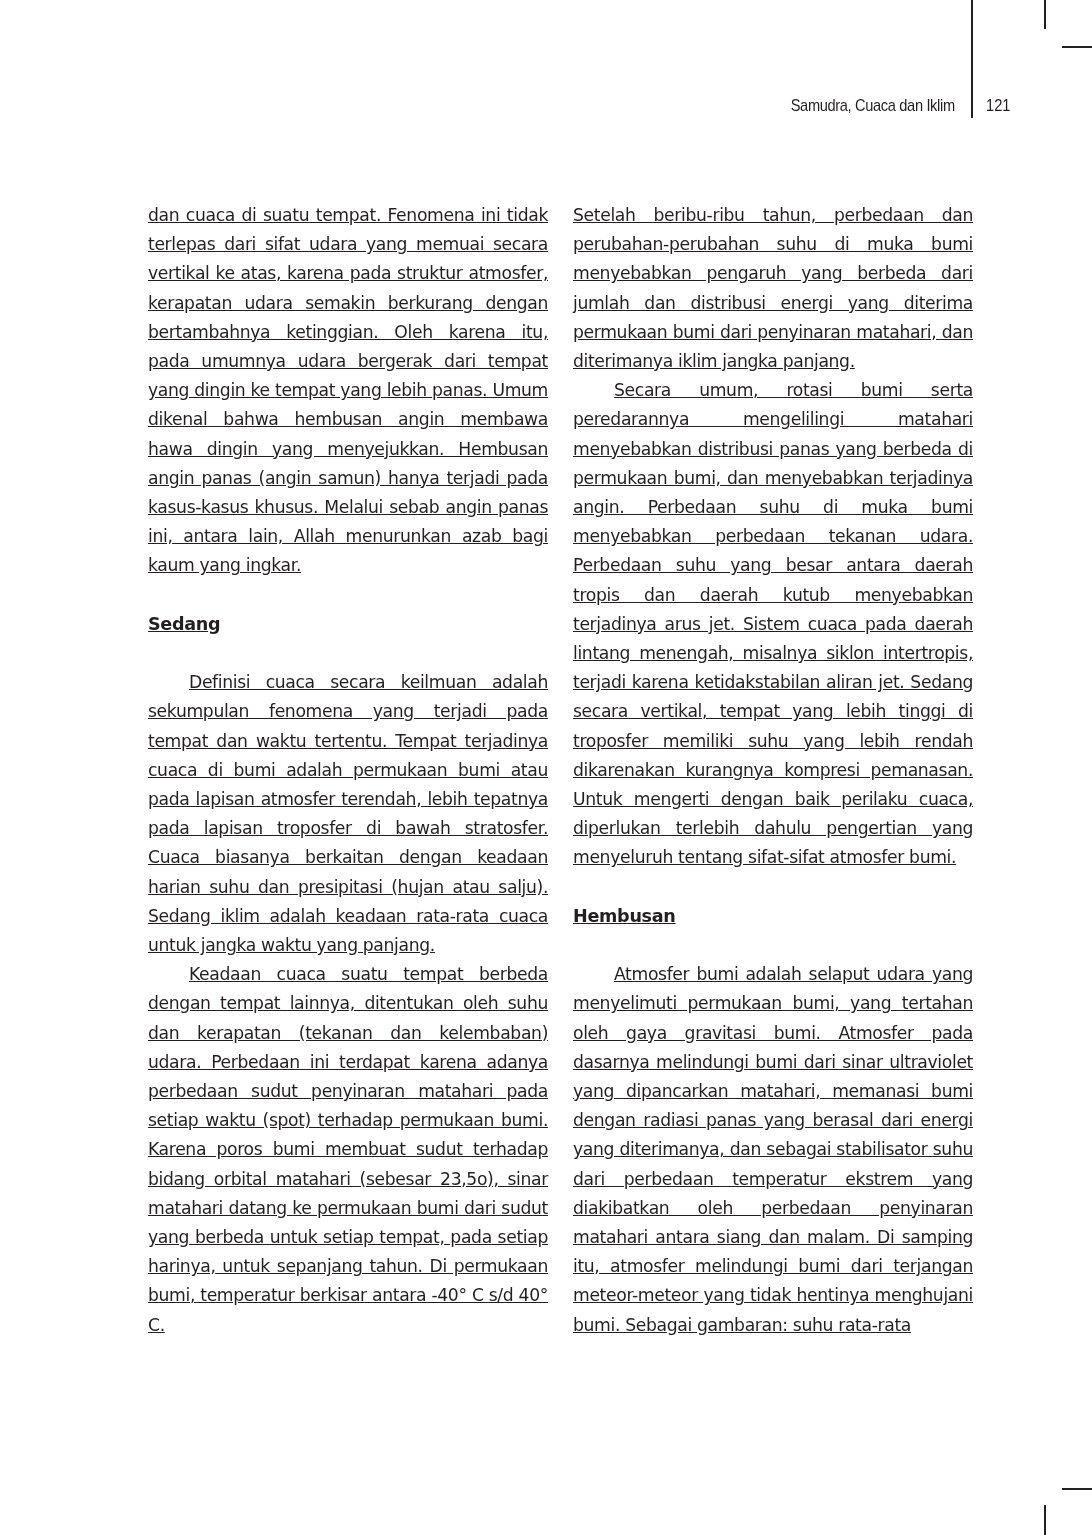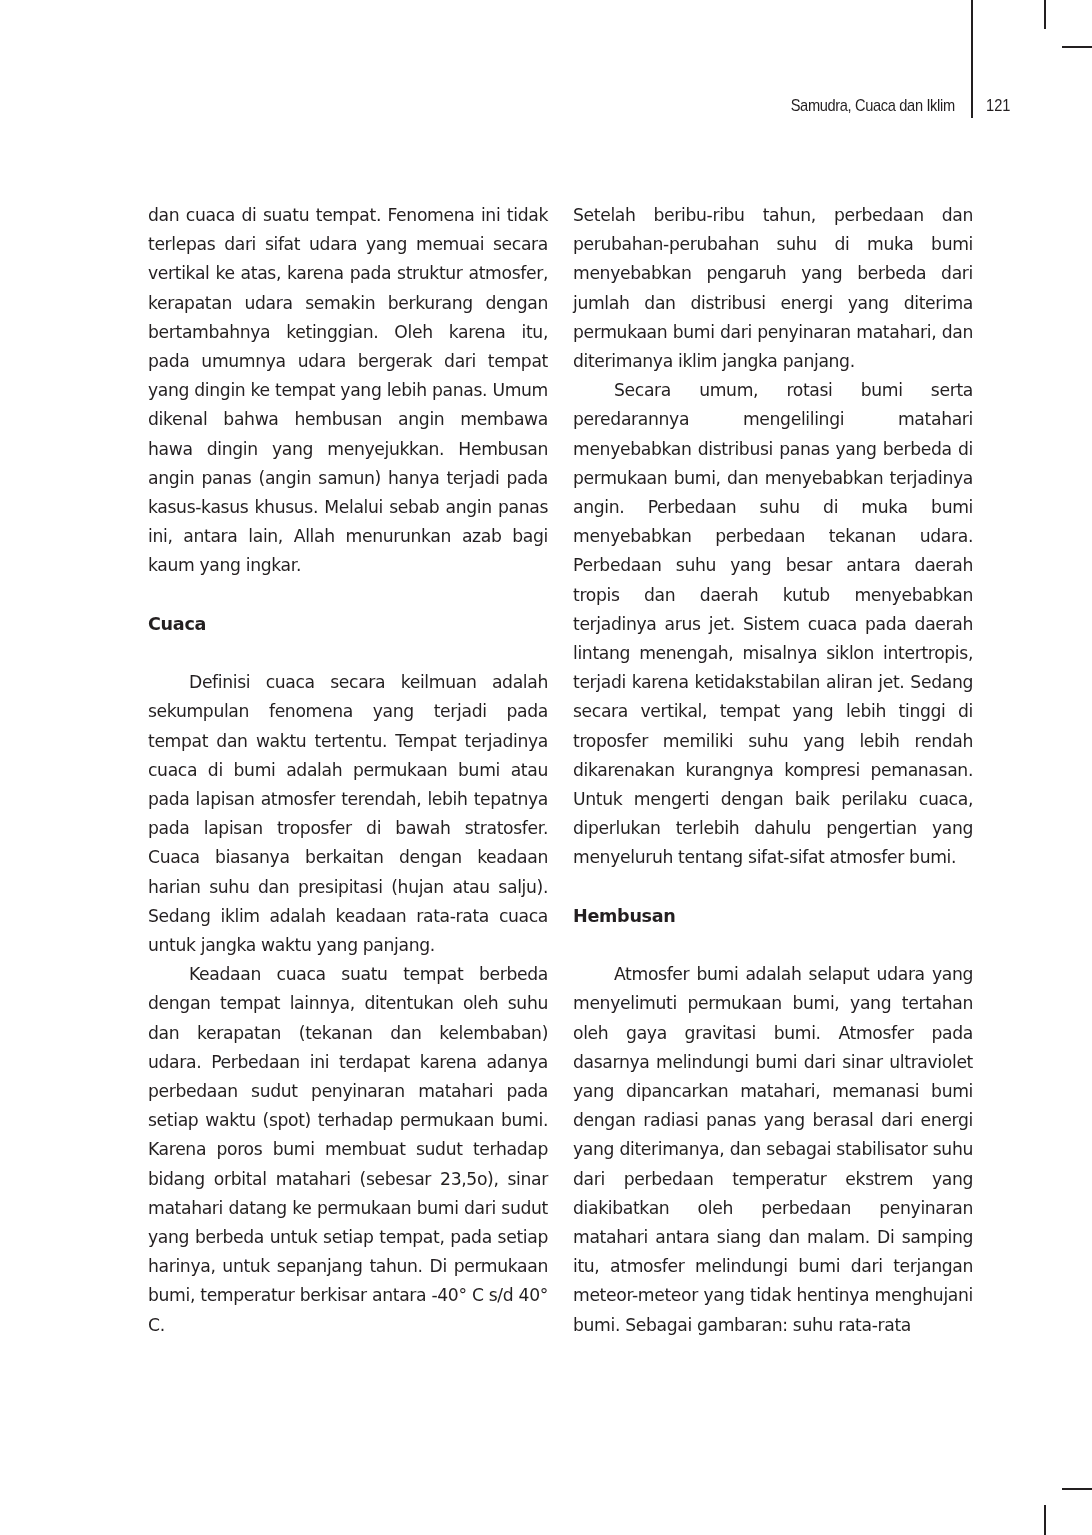--- a/index.html
+++ b/index.html
@@ -1,21 +1,21 @@
 <!DOCTYPE html>
 <html><head>
 <meta charset="utf-8">
 <style>
   html, body { margin:0; padding:0; background:#ffffff; }
   body { width:1092px; height:1535px; position:relative; overflow:hidden; color:#231f20; }
   .crop { position:absolute; background:#231f20; }
   .header-rule { position:absolute; left:971px; top:0; width:2px; height:118px; background:#231f20; }
   .running-title { position:absolute; top:96px; right:137px; font-family:"Liberation Sans", sans-serif; font-size:17px; letter-spacing:-0.4px; transform:scaleX(0.86); transform-origin:right center; white-space:nowrap; color:#231f20; }
   .page-number { position:absolute; top:96px; left:986px; font-family:"Liberation Sans", sans-serif; font-size:17px; transform:scaleX(0.86); transform-origin:left center; color:#231f20; }
-  .col { position:absolute; top:201px; width:400px; font-family:"DejaVu Sans", sans-serif; font-size:17.2px; line-height:29.2px; letter-spacing:-0.35px; text-align:justify; color:#231f20; }
+  .col { position:absolute; top:201px; width:400px; font-family:"DejaVu Sans", sans-serif; font-size:17.2px; line-height:29.2px; letter-spacing:-0.35px; text-align:justify; color:#231f20;text-decoration:underline; }
   .col.left { left:148px; }
   .col.right { left:573px; }
   .col p { margin:0; }
   .col p.indent { text-indent:41px; }
   .col h2 { margin:0; font-family:"DejaVu Sans", sans-serif; font-weight:bold; font-size:17.6px; line-height:29.2px; letter-spacing:-0.3px; }
   .gap { height:29.2px; }
 </style>
 </head>
 <body>
 
@@ -24,21 +24,21 @@
 <div class="crop" style="left:1062px; top:1488px; width:30px; height:2px;"></div>
 <div class="crop" style="left:1044px; top:1505px; width:2px; height:30px;"></div>
 
 <div class="header-rule"></div>
 <div class="running-title">Samudra, Cuaca dan Iklim</div>
 <div class="page-number">121</div>
 
 <div class="col left">
   <p>dan cuaca di suatu tempat. Fenomena ini tidak terlepas dari sifat udara yang memuai secara vertikal ke atas, karena pada struktur atmosfer, kerapatan udara semakin berkurang dengan bertambahnya ketinggian. Oleh karena itu, pada umumnya udara bergerak dari tempat yang dingin ke tempat yang lebih panas. Umum dikenal bahwa hembusan angin membawa hawa dingin yang menyejukkan. Hembusan angin panas (angin samun) hanya terjadi pada kasus-kasus khusus. Melalui sebab angin panas ini, antara lain, Allah menurunkan azab bagi kaum yang ingkar.</p>
   <div class="gap"></div>
-  <h2>Cuaca</h2>
+  <h2>Sedang</h2>
   <div class="gap"></div>
   <p class="indent">Definisi cuaca secara keilmuan adalah sekumpulan fenomena yang terjadi pada tempat dan waktu tertentu. Tempat terjadinya cuaca di bumi adalah permukaan bumi atau pada lapisan atmosfer terendah, lebih tepatnya pada lapisan troposfer di bawah stratosfer. Cuaca biasanya berkaitan dengan keadaan harian suhu dan presipitasi (hujan atau salju). Sedang iklim adalah keadaan rata-rata cuaca untuk jangka waktu yang panjang.</p>
   <p class="indent">Keadaan cuaca suatu tempat berbeda dengan tempat lainnya, ditentukan oleh suhu dan kerapatan (tekanan dan kelembaban) udara. Perbedaan ini terdapat karena adanya perbedaan sudut penyinaran matahari pada setiap waktu (spot) terhadap permukaan bumi. Karena poros bumi membuat sudut terhadap bidang orbital matahari (sebesar 23,5o), sinar matahari datang ke permukaan bumi dari sudut yang berbeda untuk setiap tempat, pada setiap harinya, untuk sepanjang tahun. Di permukaan bumi, temperatur berkisar antara -40° C s/d 40° C.</p>
 </div>
 
 <div class="col right">
   <p>Setelah beribu-ribu tahun, perbedaan dan perubahan-perubahan suhu di muka bumi menyebabkan pengaruh yang berbeda dari jumlah dan distribusi energi yang diterima permukaan bumi dari penyinaran matahari, dan diterimanya iklim jangka panjang.</p>
   <p class="indent">Secara umum, rotasi bumi serta peredarannya mengelilingi matahari menyebabkan distribusi panas yang berbeda di permukaan bumi, dan menyebabkan terjadinya angin. Perbedaan suhu di muka bumi menyebabkan perbedaan tekanan udara. Perbedaan suhu yang besar antara daerah tropis dan daerah kutub menyebabkan terjadinya arus jet. Sistem cuaca pada daerah lintang menengah, misalnya siklon intertropis, terjadi karena ketidakstabilan aliran jet. Sedang secara vertikal, tempat yang lebih tinggi di troposfer memiliki suhu yang lebih rendah dikarenakan kurangnya kompresi pemanasan. Untuk mengerti dengan baik perilaku cuaca, diperlukan terlebih dahulu pengertian yang menyeluruh tentang sifat-sifat atmosfer bumi.</p>
   <div class="gap"></div>
   <h2>Hembusan</h2>

